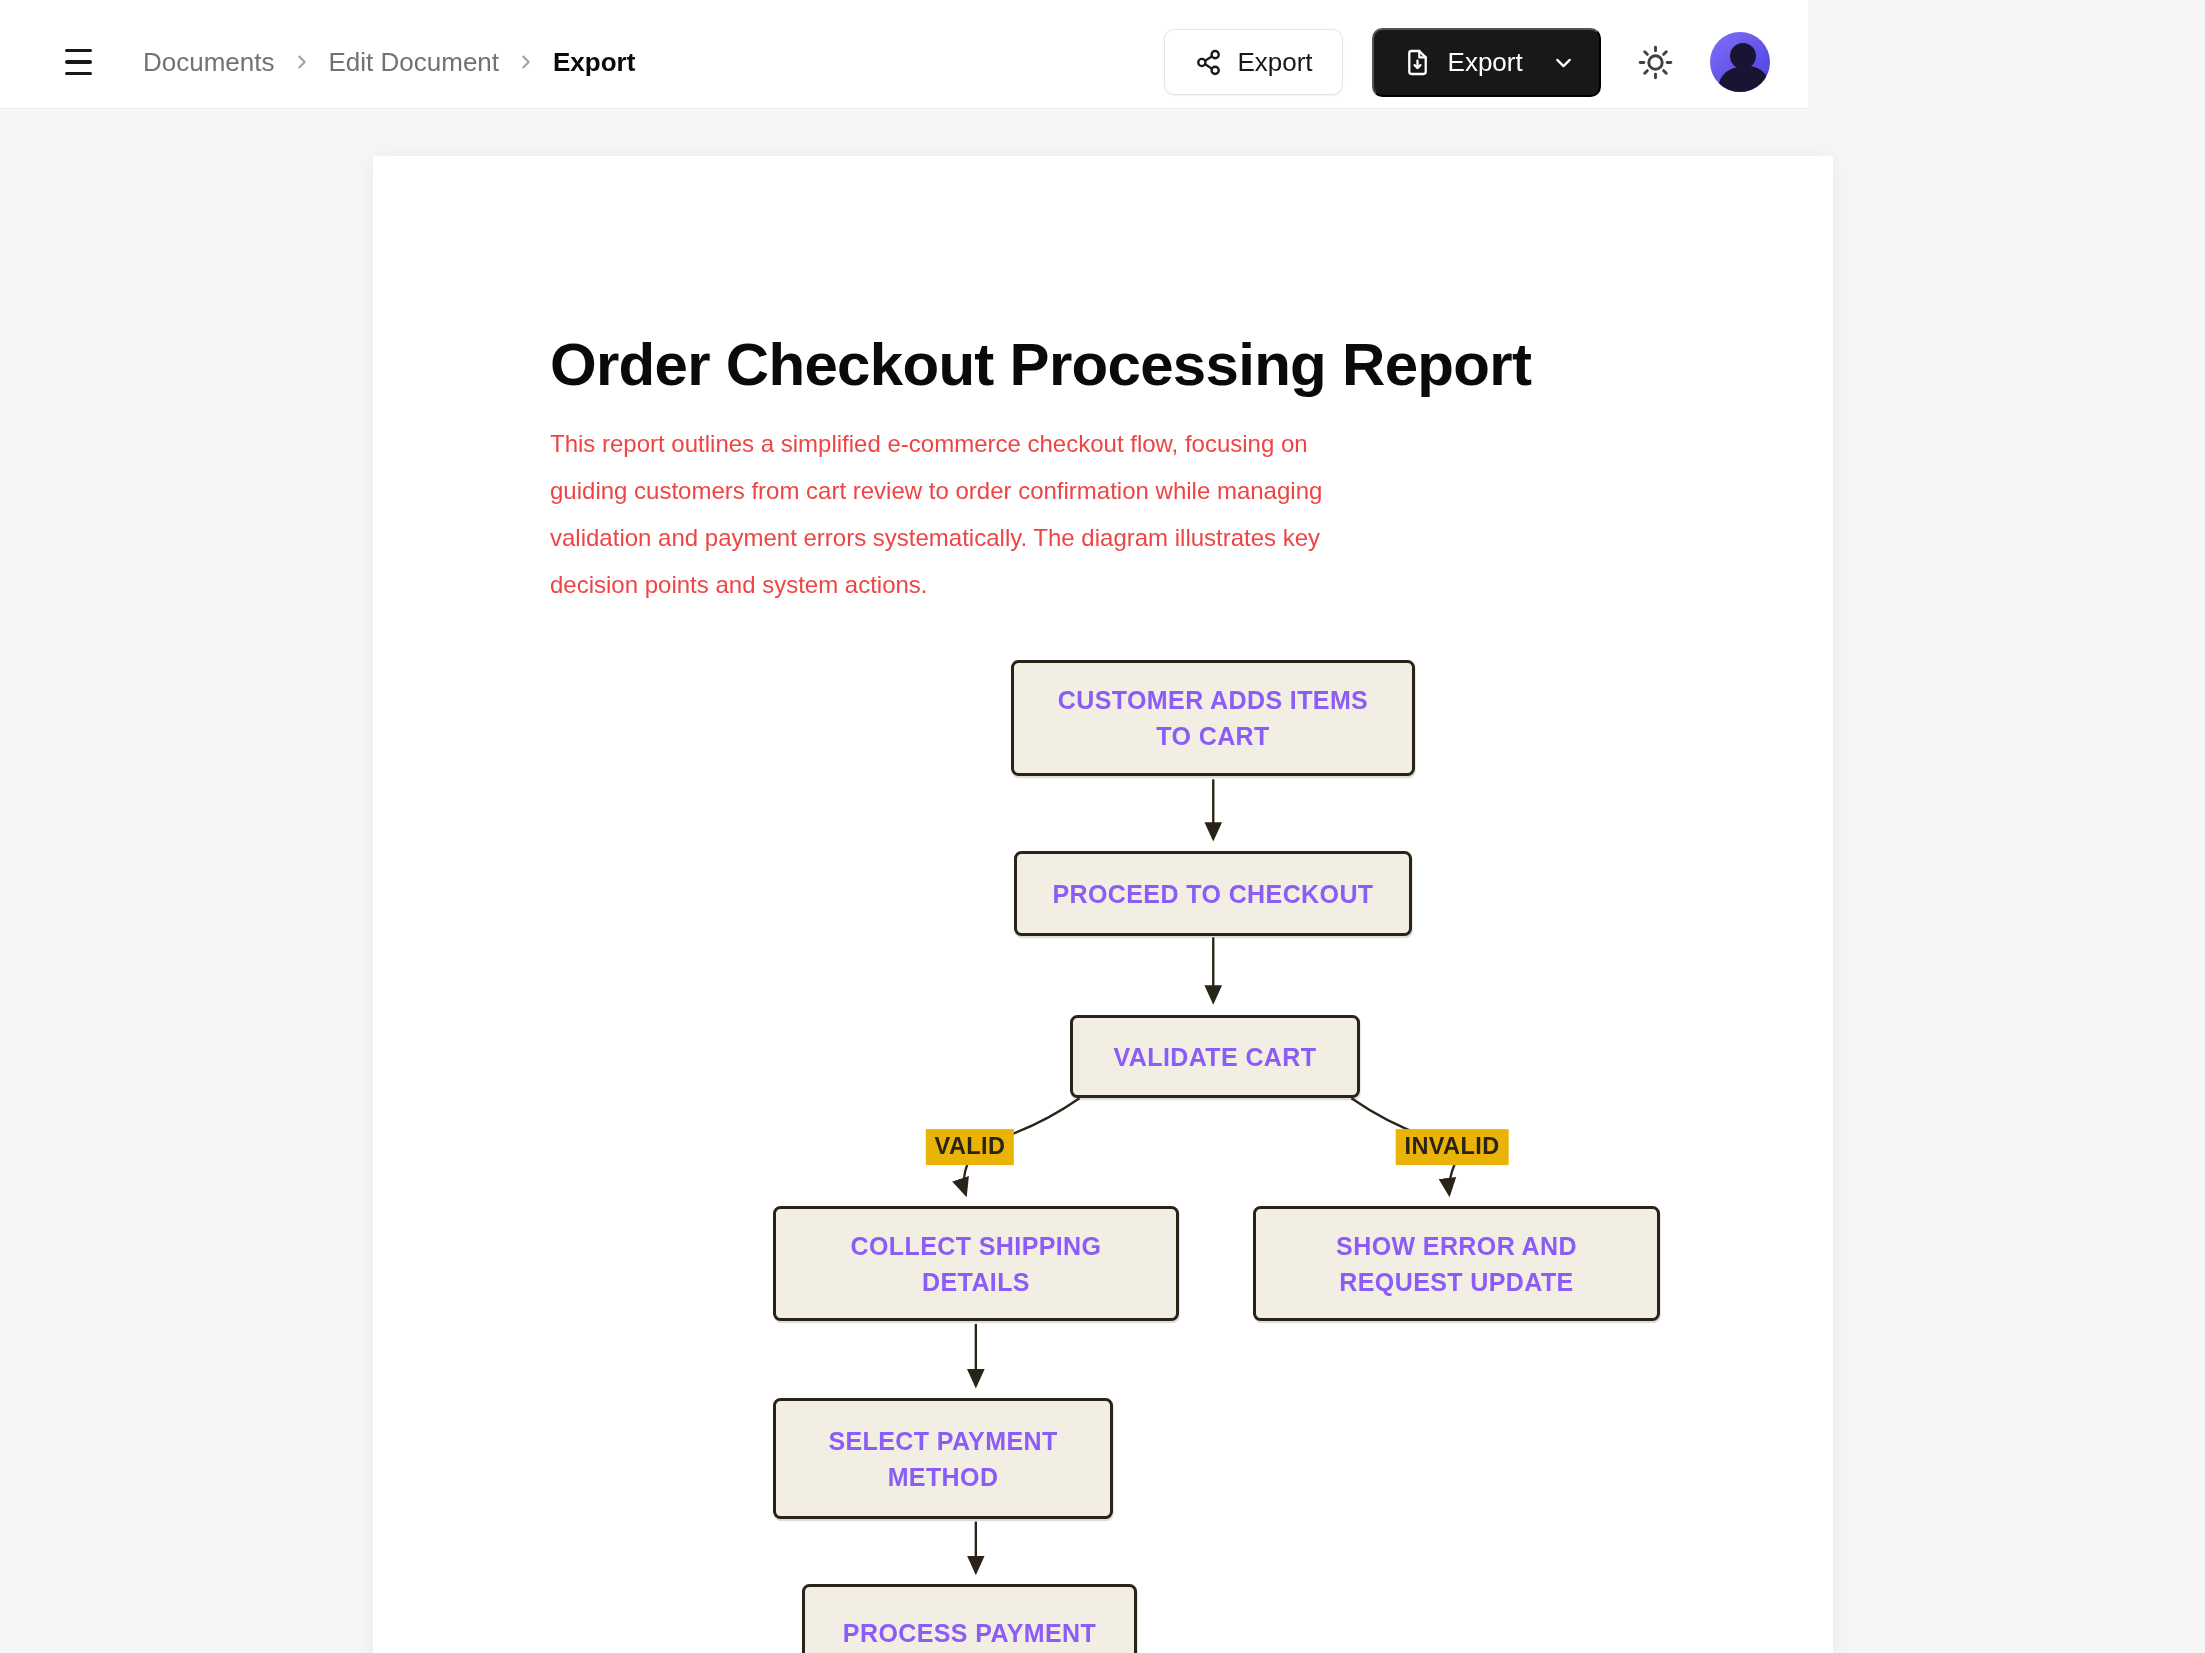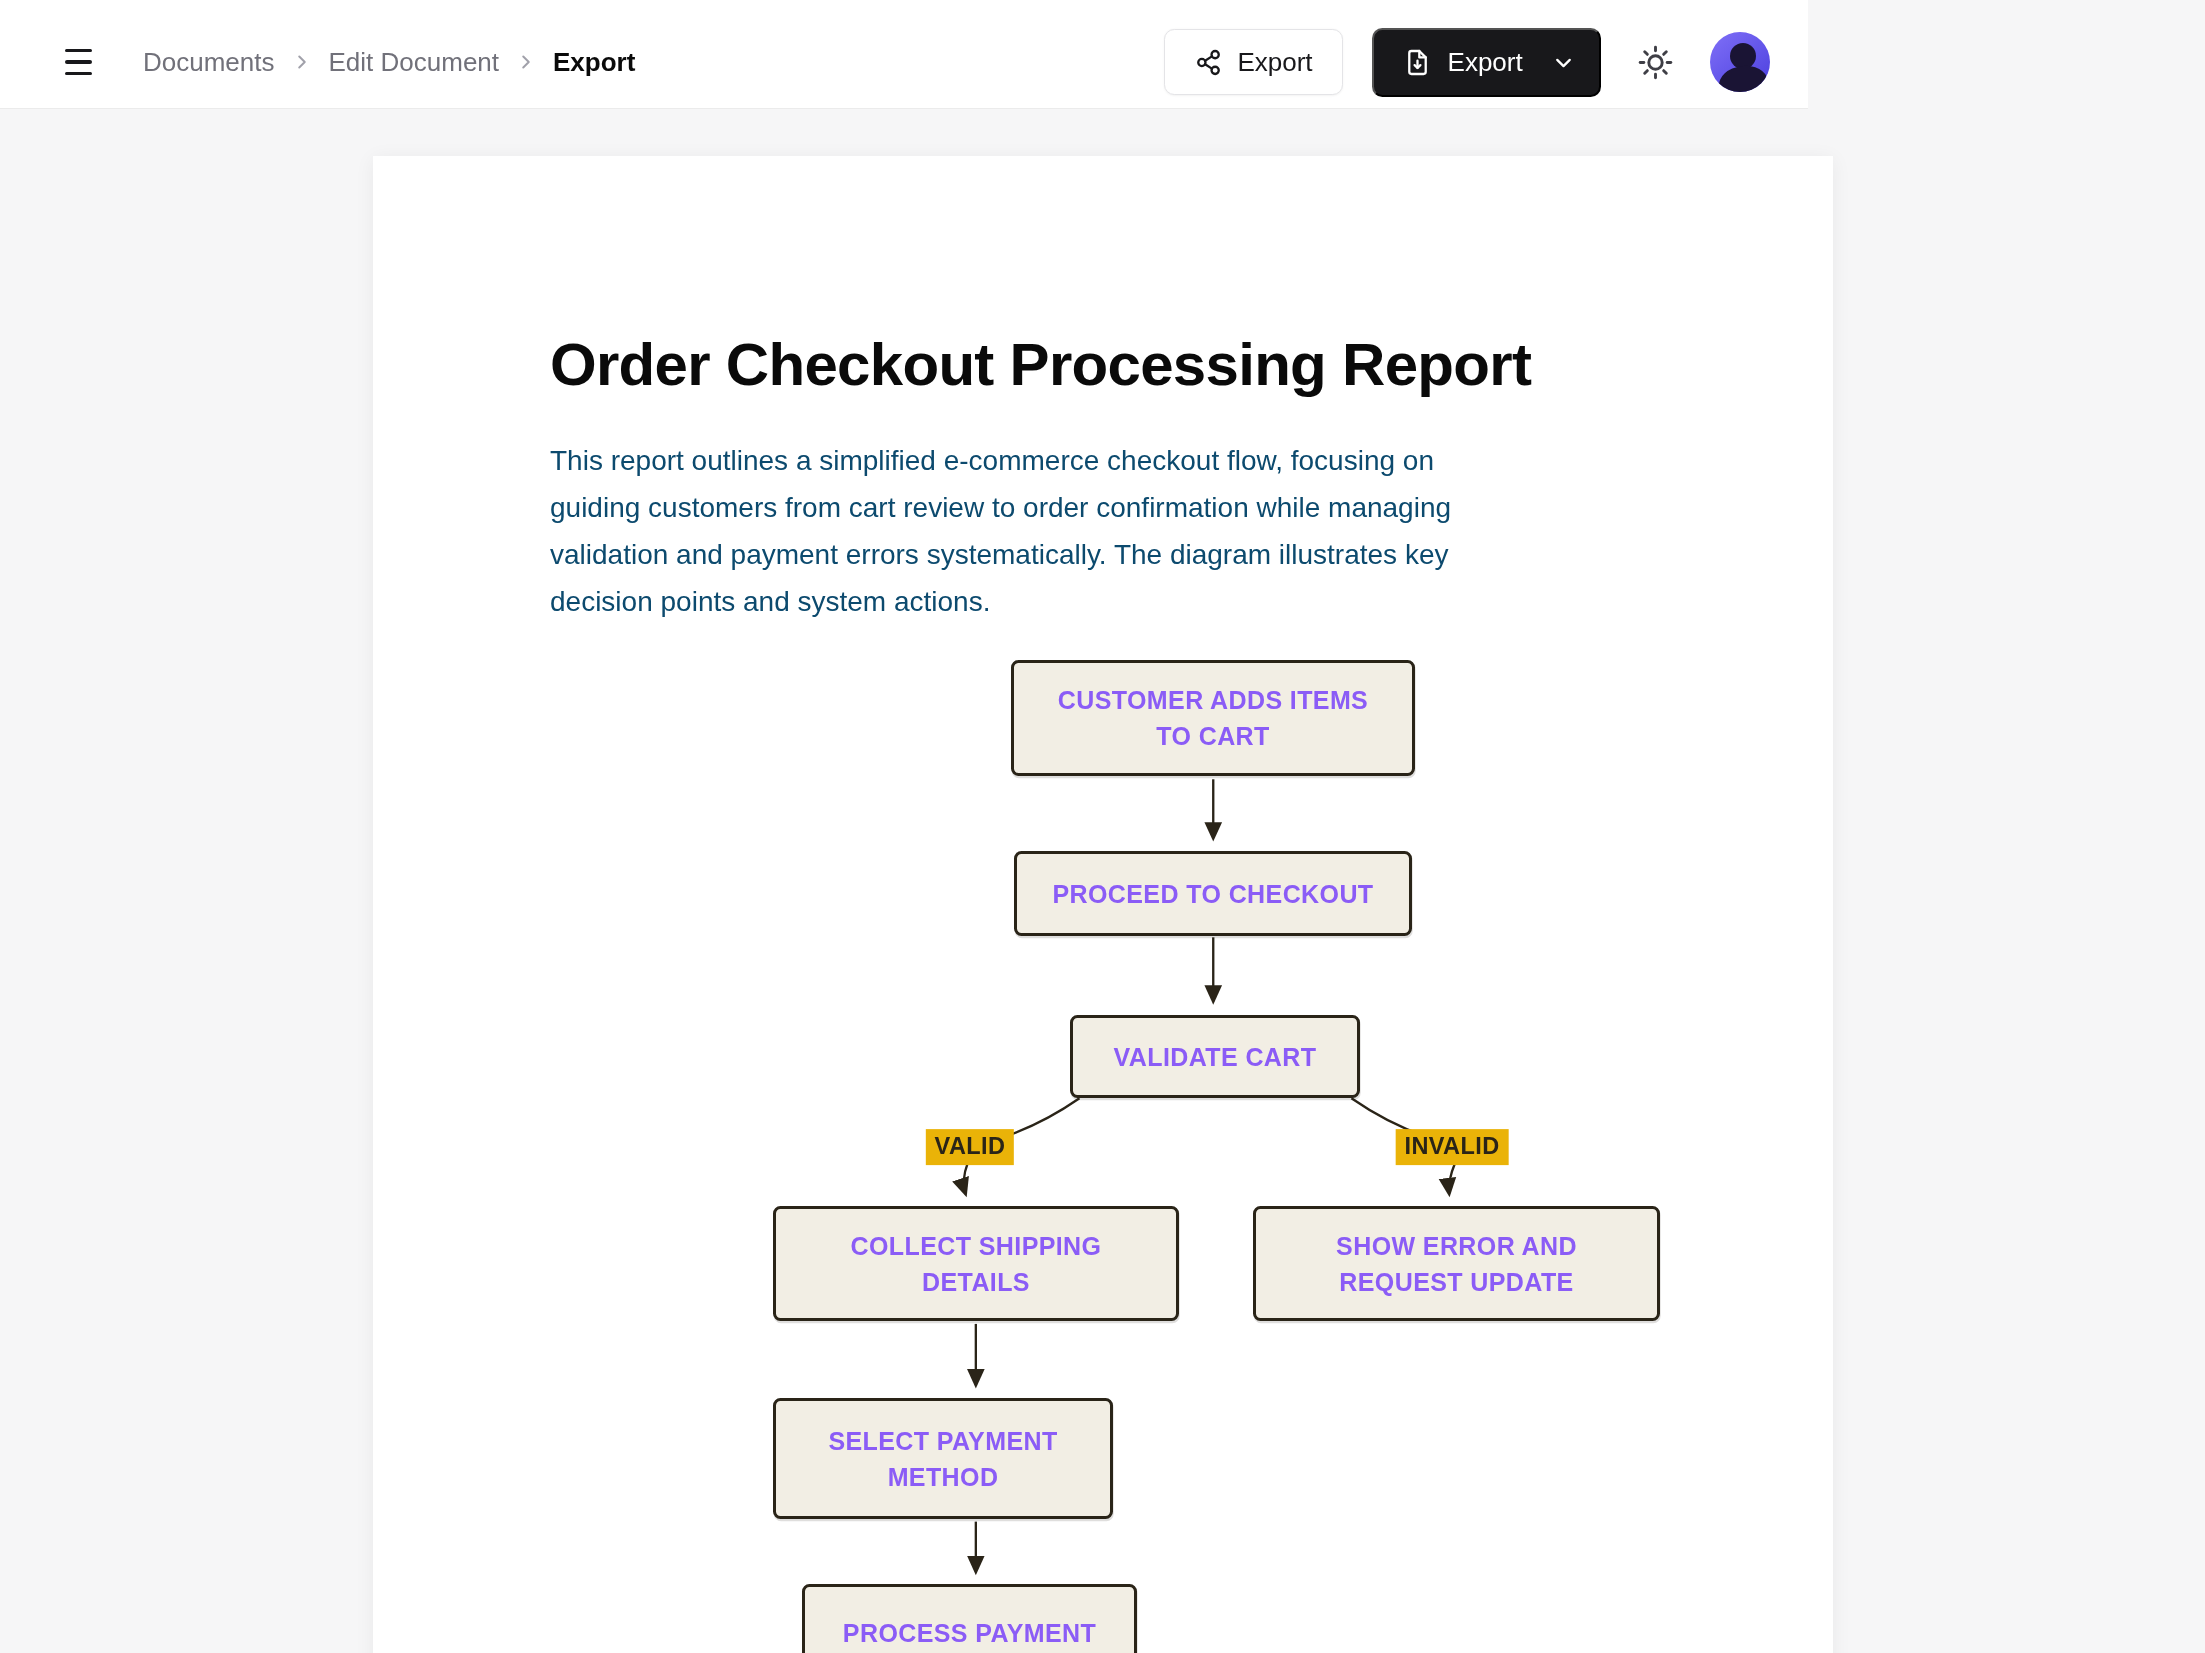--- a/index.html
+++ b/index.html
@@ -51,22 +51,22 @@
   
   .page {
     position:absolute; left:373px; top:156px; width:1460px; height:1764px;
     background:#ffffff; box-shadow:0 1.5px 19px rgba(0,0,0,.06);
   }
   .doc-title {
     position:absolute; left:177px; top:173px; width:1103px;
     font-size:60px; line-height:71px; font-weight:700; letter-spacing:-0.7px; color:#0a0a0a;
   }
   .doc-paragraph {
-    position:absolute; left:177px; top:281px; width:1117px;
-    font-size:28px; line-height:47px; color:#0c4a6e;
+    position:absolute; left:177px; top:264px; width:1117px;
+    font-size:24px; line-height:47px; color:#ef4444;
   }
   .doc-paragraph span { display:block; white-space:nowrap; }
   
   .edges { position:absolute; left:0; top:0; width:1460px; height:1764px; }
   .node {
     position:absolute; background:#f2eee4; border:3.7px solid #2a2418; border-radius:7.4px;
     display:flex; flex-direction:column; align-items:center; justify-content:center;
     text-align:center; font-weight:700; font-size:25px; line-height:36px;
     color:#8b5cf6; letter-spacing:0.4px; box-shadow:0.7px 2.2px 0 rgba(42,36,24,.15);
   }

